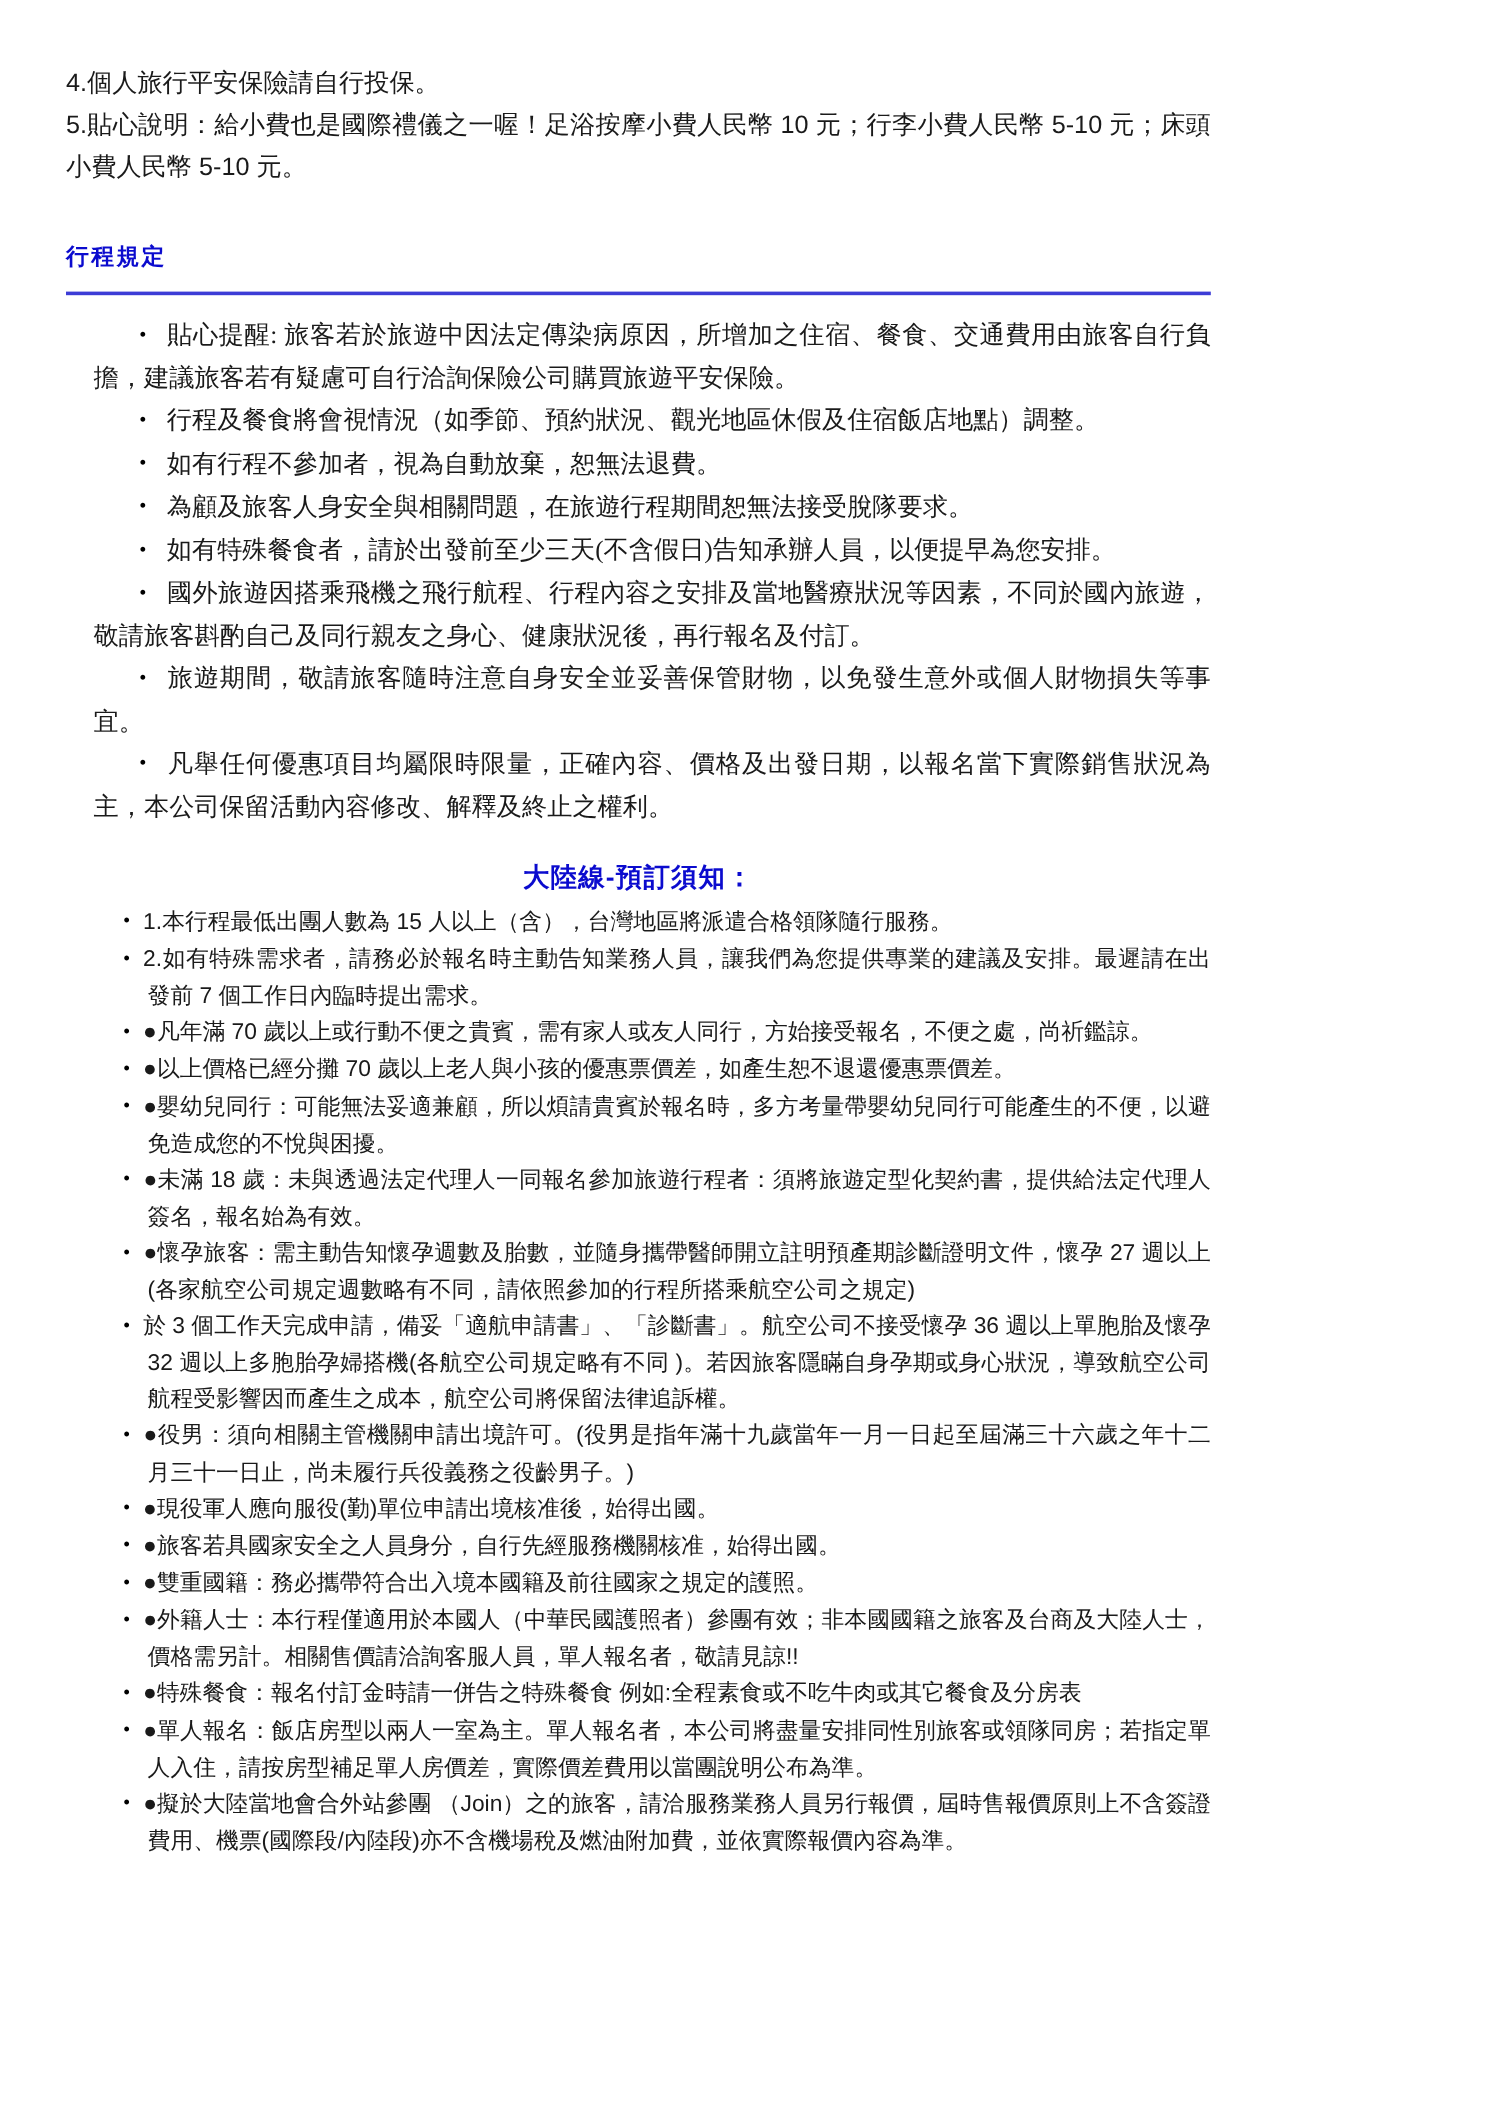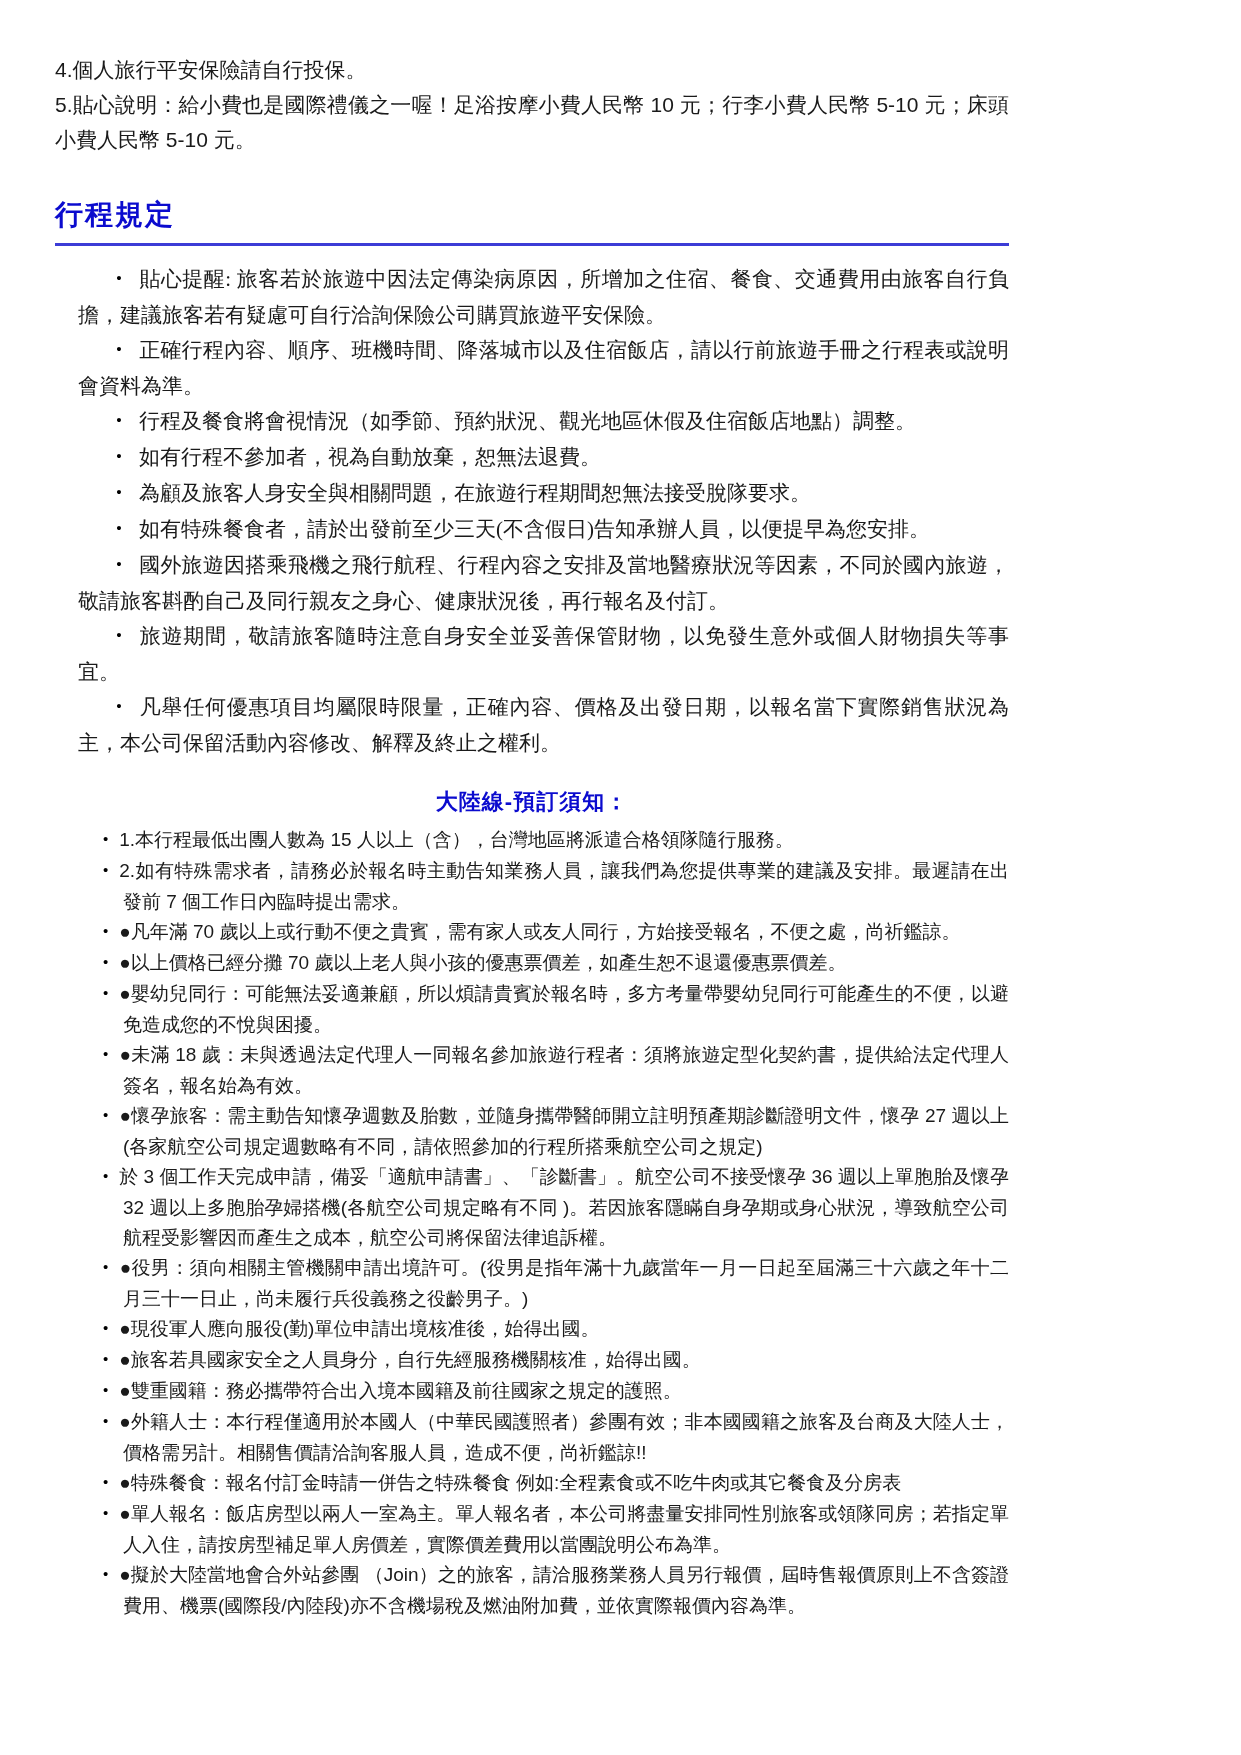--- a/index.html
+++ b/index.html
@@ -19,21 +19,21 @@
     background: #ffffff;
   }
   .intro {
     font-size: 21px;
     line-height: 35px;
     color: #1a1a1a;
     text-align: justify;
   }
   .h-main {
     margin-top: 42px;
-    font-size: 28px;
+    font-size: 19px;
     font-weight: bold;
     color: var(--accent, #0b0bce);
     letter-spacing: 2px;
     border-bottom: 3px solid #3c3cd6;
     padding-bottom: 12px;
     line-height: 32px;
   }
   .list1 {
     margin-top: 16px;
     font-family: Liberation Serif, serif;
@@ -88,21 +88,20 @@
 <div class="page">
 
   <p class="intro">4.個人旅行平安保險請自行投保。</p>
 
   <p class="intro">5.貼心說明：給小費也是國際禮儀之一喔！足浴按摩小費人民幣 10 元；行李小費人民幣 5-10 元；床頭小費人民幣 5-10 元。</p>
 
   <h1 class="h-main">行程規定</h1>
 
   <div class="list list1">
       <div class="li1"><span class="bullet">•</span><span>貼心提醒: 旅客若於旅遊中因法定傳染病原因，所增加之住宿、餐食、交通費用由旅客自行負擔，建議旅客若有疑慮可自行洽詢保險公司購買旅遊平安保險。</span></div>
-      <div class="li1"><span class="bullet">•</span><span>正確行程內容、順序、班機時間、降落城市以及住宿飯店，請以行前旅遊手冊之行程表或說明會資料為準。</span></div>
       <div class="li1"><span class="bullet">•</span><span>行程及餐食將會視情況（如季節、預約狀況、觀光地區休假及住宿飯店地點）調整。</span></div>
       <div class="li1"><span class="bullet">•</span><span>如有行程不參加者，視為自動放棄，恕無法退費。</span></div>
       <div class="li1"><span class="bullet">•</span><span>為顧及旅客人身安全與相關問題，在旅遊行程期間恕無法接受脫隊要求。</span></div>
       <div class="li1"><span class="bullet">•</span><span>如有特殊餐食者，請於出發前至少三天(不含假日)告知承辦人員，以便提早為您安排。</span></div>
       <div class="li1"><span class="bullet">•</span><span>國外旅遊因搭乘飛機之飛行航程、行程內容之安排及當地醫療狀況等因素，不同於國內旅遊，敬請旅客斟酌自己及同行親友之身心、健康狀況後，再行報名及付訂。</span></div>
       <div class="li1"><span class="bullet">•</span><span>旅遊期間，敬請旅客隨時注意自身安全並妥善保管財物，以免發生意外或個人財物損失等事宜。</span></div>
       <div class="li1"><span class="bullet">•</span><span>凡舉任何優惠項目均屬限時限量，正確內容、價格及出發日期，以報名當下實際銷售狀況為主，本公司保留活動內容修改、解釋及終止之權利。</span></div>
     </div>
 
   <h2 class="h-sub">大陸線-預訂須知：</h2>
@@ -113,19 +112,19 @@
       <div class="li2"><span class="bullet">•</span><span>●凡年滿 70 歲以上或行動不便之貴賓，需有家人或友人同行，方始接受報名，不便之處，尚祈鑑諒。</span></div>
       <div class="li2"><span class="bullet">•</span><span>●以上價格已經分攤 70 歲以上老人與小孩的優惠票價差，如產生恕不退還優惠票價差。</span></div>
       <div class="li2"><span class="bullet">•</span><span>●嬰幼兒同行：可能無法妥適兼顧，所以煩請貴賓於報名時，多方考量帶嬰幼兒同行可能產生的不便，以避免造成您的不悅與困擾。</span></div>
       <div class="li2"><span class="bullet">•</span><span>●未滿 18 歲：未與透過法定代理人一同報名參加旅遊行程者：須將旅遊定型化契約書，提供給法定代理人簽名，報名始為有效。</span></div>
       <div class="li2"><span class="bullet">•</span><span>●懷孕旅客：需主動告知懷孕週數及胎數，並隨身攜帶醫師開立註明預產期診斷證明文件，懷孕 27 週以上(各家航空公司規定週數略有不同，請依照參加的行程所搭乘航空公司之規定)</span></div>
       <div class="li2"><span class="bullet">•</span><span>於 3 個工作天完成申請，備妥「適航申請書」、「診斷書」。航空公司不接受懷孕 36 週以上單胞胎及懷孕 32 週以上多胞胎孕婦搭機(各航空公司規定略有不同 )。若因旅客隱瞞自身孕期或身心狀況，導致航空公司航程受影響因而產生之成本，航空公司將保留法律追訴權。</span></div>
       <div class="li2"><span class="bullet">•</span><span>●役男：須向相關主管機關申請出境許可。(役男是指年滿十九歲當年一月一日起至屆滿三十六歲之年十二月三十一日止，尚未履行兵役義務之役齡男子。)</span></div>
       <div class="li2"><span class="bullet">•</span><span>●現役軍人應向服役(勤)單位申請出境核准後，始得出國。</span></div>
       <div class="li2"><span class="bullet">•</span><span>●旅客若具國家安全之人員身分，自行先經服務機關核准，始得出國。</span></div>
       <div class="li2"><span class="bullet">•</span><span>●雙重國籍：務必攜帶符合出入境本國籍及前往國家之規定的護照。</span></div>
-      <div class="li2"><span class="bullet">•</span><span>●外籍人士：本行程僅適用於本國人（中華民國護照者）參團有效；非本國國籍之旅客及台商及大陸人士，價格需另計。相關售價請洽詢客服人員，造成不便，尚祈鑑諒!!</span></div>
+      <div class="li2"><span class="bullet">•</span><span>●外籍人士：本行程僅適用於本國人（中華民國護照者）參團有效；非本國國籍之旅客及台商及大陸人士，價格需另計。相關售價請洽詢客服人員，單人報名者，敬請見諒!!</span></div>
       <div class="li2"><span class="bullet">•</span><span>●特殊餐食：報名付訂金時請一併告之特殊餐食 例如:全程素食或不吃牛肉或其它餐食及分房表</span></div>
       <div class="li2"><span class="bullet">•</span><span>●單人報名：飯店房型以兩人一室為主。單人報名者，本公司將盡量安排同性別旅客或領隊同房；若指定單人入住，請按房型補足單人房價差，實際價差費用以當團說明公布為準。</span></div>
       <div class="li2"><span class="bullet">•</span><span>●擬於大陸當地會合外站參團 （Join）之的旅客，請洽服務業務人員另行報價，屆時售報價原則上不含簽證費用、機票(國際段/內陸段)亦不含機場稅及燃油附加費，並依實際報價內容為準。</span></div>
     </div>
 
 </div>
 
 </body></html>

